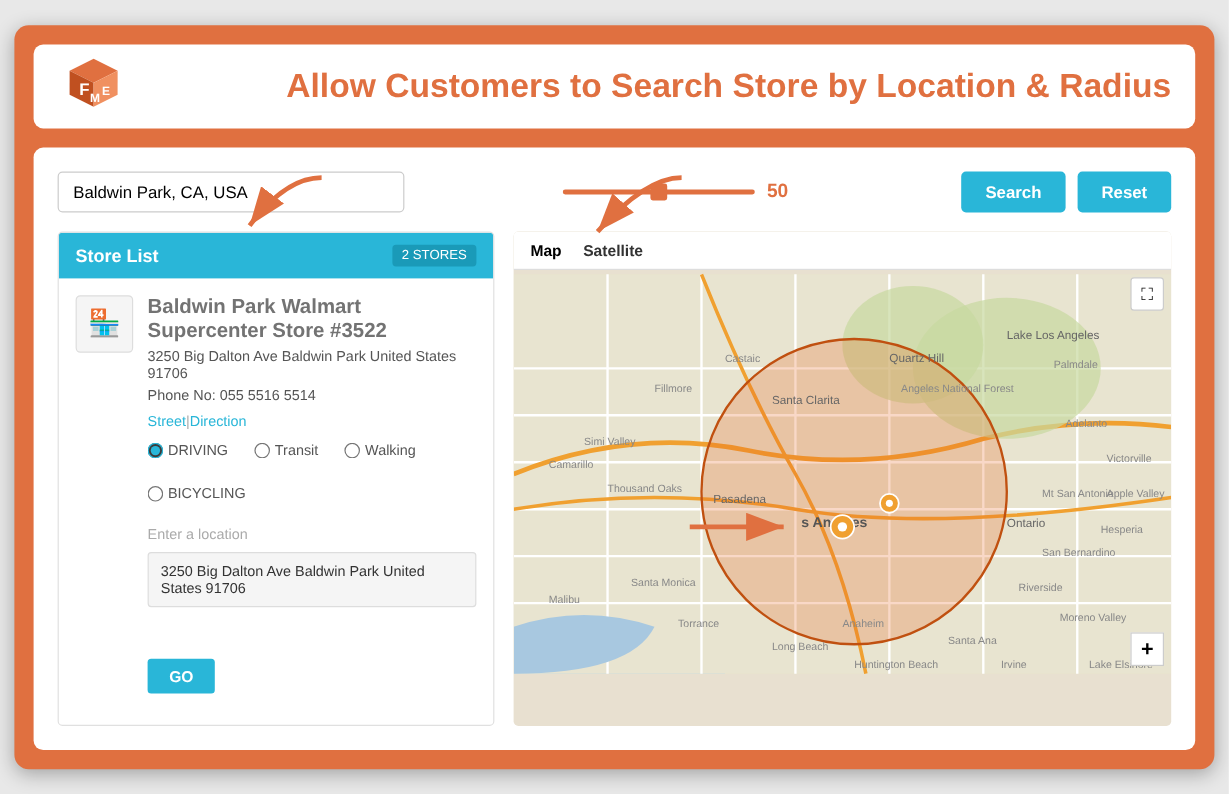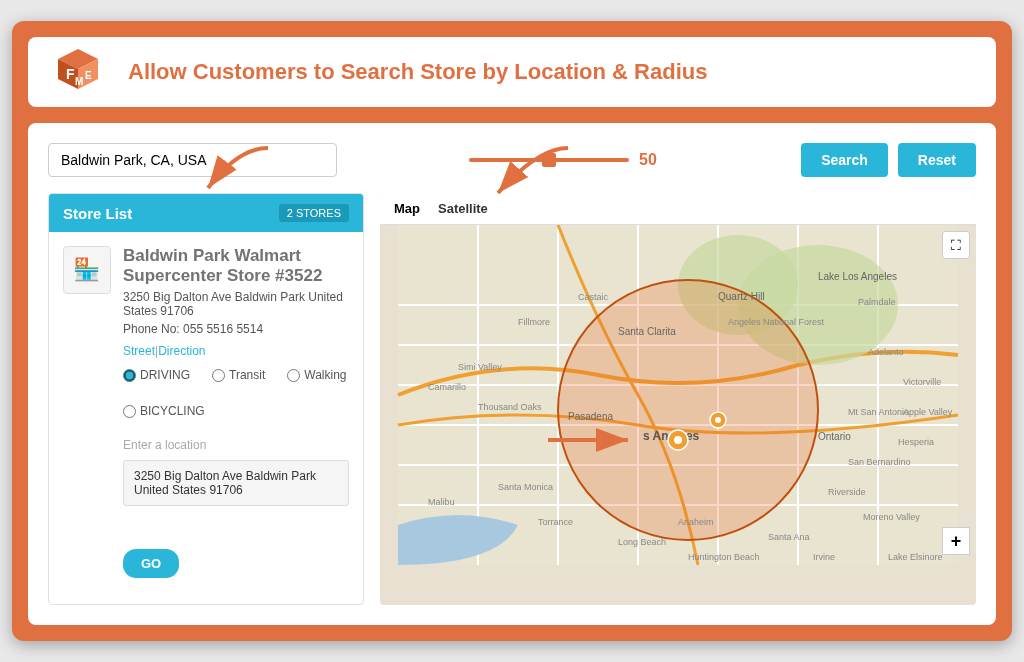--- a/index.html
+++ b/index.html
@@ -29,24 +29,24 @@
       margin-bottom: 16px;
     }
     .logo {
       width: 60px;
       height: 50px;
       margin-right: 20px;
       flex-shrink: 0;
     }
     .header-title {
       color: #e07040;
-      font-size: 22px;
+      font-size: 28px;
       font-weight: bold;
       flex: 1;
-      text-align: left;
+      text-align: right;
     }
     .main-content {
       background: white;
       border-radius: 8px;
       padding: 20px;
       position: relative;
     }
     .search-bar {
       display: flex;
       align-items: center;
@@ -108,21 +108,21 @@
       border-radius: 4px;
       font-size: 14px;
       cursor: pointer;
       font-weight: bold;
     }
     .body-row {
       display: flex;
       gap: 16px;
     }
     .store-list-panel {
-      width: 316px;
+      width: 364px;
       flex-shrink: 0;
       border: 1px solid #e0e0e0;
       border-radius: 4px;
       overflow: hidden;
     }
     .store-list-header {
       background: #29b6d8;
       color: white;
       padding: 10px 14px;
       font-size: 15px;
@@ -230,21 +230,21 @@
       font-size: 12px;
       color: #333;
       border-radius: 3px;
       margin-bottom: 10px;
     }
     .btn-go {
       background: #29b6d8;
       color: white;
       border: none;
       padding: 7px 18px;
-      border-radius: 13px;
+      border-radius: 3px;
       font-size: 13px;
       cursor: pointer;
       font-weight: bold;
       margin-top: 33px;
     }
     .map-panel {
       flex: 1;
       position: relative;
       border-radius: 4px;
       overflow: hidden;

